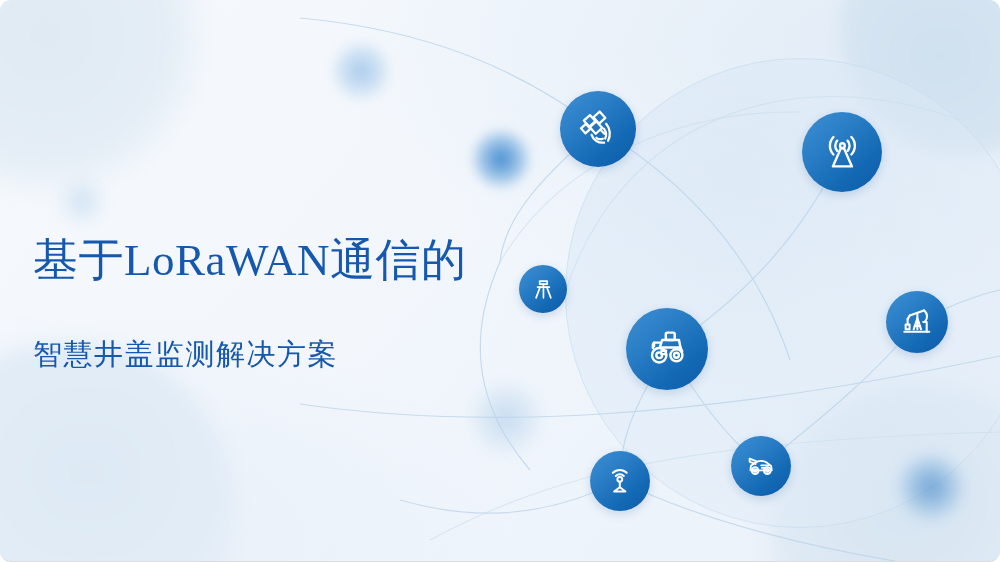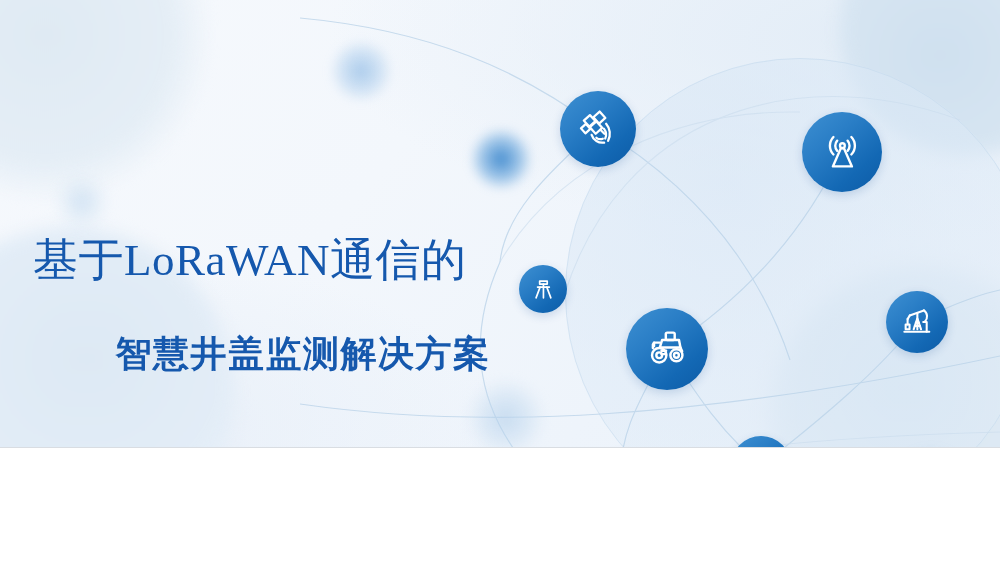--- a/index.html
+++ b/index.html
@@ -3,29 +3,30 @@
 <meta charset="utf-8">
 <style>
   html, body {
     margin: 0;
     padding: 0;
     background: #ffffff;
   }
   #slide {
     position: relative;
     width: 1000px;
-    height: 448px;
+    height: 562px;
     overflow: hidden;
     background:
       radial-gradient(120% 100% at 88% 8%, #e3edf7 0%, rgba(227,237,247,0) 46%),
       radial-gradient(90% 80% at 4% 96%, #e6eef8 0%, rgba(230,238,248,0) 52%),
       linear-gradient(130deg, #f6f9fd 0%, #f3f7fc 38%, #eef4fb 68%, #eaf1f9 100%);
     font-family: "Liberation Sans", "DejaVu Sans", sans-serif;
     border-bottom: 1px solid #d9dde2;
     box-sizing: border-box;
+    border-radius: 11px;
   }
 
   
   .blob {
     position: absolute;
     border-radius: 50%;
     pointer-events: none;
   }
   .blob-tl {
     left: -120px; top: -130px;
@@ -114,26 +115,25 @@
     white-space: nowrap;
   }
   .title-line-1 {
     font-family: "Liberation Serif", "DejaVu Serif", serif;
     font-size: 45px;
     line-height: 58px;
     font-weight: 400;
   }
   .title-line-2 {
     font-family: "Liberation Sans", "DejaVu Sans", sans-serif;
-    font-size: 36px;
+    font-size: 29px;
     line-height: 62px;
-    font-weight: 700;
+    font-weight: 400;
     letter-spacing: 1.5px;
     margin-top: 34px;
-    text-align: center;
   }
 
   
   .icon-node {
     position: absolute;
     border-radius: 50%;
     background: linear-gradient(140deg, #3e90d2 0%, #2a7ec6 35%, #1368b4 72%, #0d5ba6 100%);
     box-shadow: 0 3px 10px rgba(20,80,150,0.18);
     display: flex;
     align-items: center;

